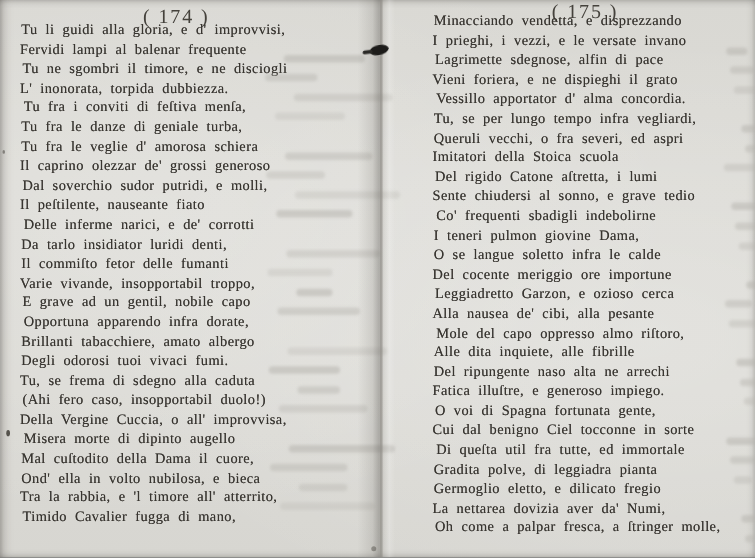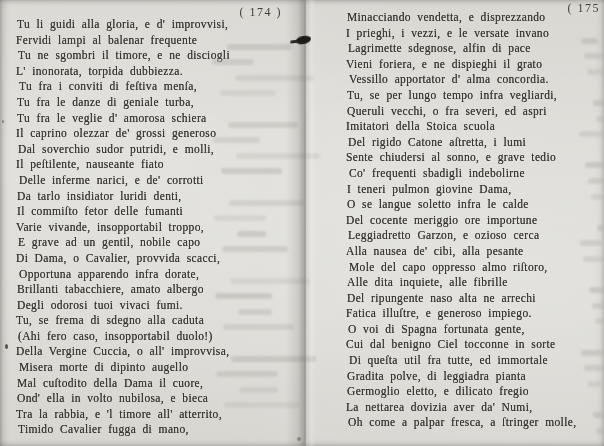--- a/index.html
+++ b/index.html
@@ -13,22 +13,22 @@
       linear-gradient(180deg, #d9d8d3 0%, #dcdbd6 30%, #dbdad5 70%, #d7d6d1 100%);
     overflow:hidden;
     font-family:"Liberation Serif","DejaVu Serif",serif;
     box-shadow: inset 6px 0 9px -6px rgba(60,57,52,.55), inset -5px 0 8px -6px rgba(60,57,52,.4),
                 inset 0 4px 7px -5px rgba(60,57,52,.45), inset 0 -4px 7px -5px rgba(60,57,52,.4);
   }
   .page { position:absolute; top:0; height:446px; }
   .page-left  { left:0;   width:300px; }
   .page-right { left:326px; width:294px; }
   .page-header {
-    position:absolute; left:0; right:0; text-align:right;
-    font-size:12px; letter-spacing:1.5px; color:#45423c;
+    position:absolute; left:0; right:0; text-align:center;
+    font-size:16px; letter-spacing:1.5px; color:#45423c;
     filter: blur(0.25px);
   }
   .page-left  .page-header { top:5px;  padding-right:18px; }
   .page-right .page-header { top:1px;  padding-right:10px; }
   .poem {
     position:absolute; left:0; right:0;
     color:#35322d;
     font-size:11.5px; line-height:15.6px;
     letter-spacing:0.35px; word-spacing:3.2px;
     white-space:nowrap;
@@ -84,21 +84,20 @@
         <div class="poem-line" style="margin-left: 1px;">Tu fra le danze di geniale turba,</div>
         <div class="poem-line" style="margin-left: 1px;">Tu fra le veglie d' amorosa schiera</div>
         <div class="poem-line" style="margin-left: 0px;">Il caprino olezzar de' grossi generoso</div>
         <div class="poem-line" style="margin-left: 2px;">Dal soverchio sudor putridi, e molli,</div>
         <div class="poem-line" style="margin-left: 0px;">Il peſtilente, nauseante fiato</div>
         <div class="poem-line" style="margin-left: 3px;">Delle inferme narici, e de' corrotti</div>
         <div class="poem-line" style="margin-left: 1px;">Da tarlo insidiator luridi denti,</div>
         <div class="poem-line" style="margin-left: 1px;">Il commiſto fetor delle fumanti</div>
         <div class="poem-line" style="margin-left: 0px;">Varie vivande, insopportabil troppo,</div>
         <div class="poem-line" style="margin-left: 2px;">E grave ad un gentil, nobile capo</div>
-        <div class="poem-line" style="margin-left: 0px;">Di Dama, o Cavalier, provvida scacci,</div>
         <div class="poem-line" style="margin-left: 3px;">Opportuna apparendo infra dorate,</div>
         <div class="poem-line" style="margin-left: 1px;">Brillanti tabacchiere, amato albergo</div>
         <div class="poem-line" style="margin-left: 1px;">Degli odorosi tuoi vivaci fumi.</div>
         <div class="poem-line" style="margin-left: 0px;">Tu, se frema di sdegno alla caduta</div>
         <div class="poem-line" style="margin-left: 2px;">(Ahi fero caso, insopportabil duolo!)</div>
         <div class="poem-line" style="margin-left: 0px;">Della Vergine Cuccia, o all' improvvisa,</div>
         <div class="poem-line" style="margin-left: 3px;">Misera morte di dipinto augello</div>
         <div class="poem-line" style="margin-left: 1px;">Mal cuſtodito della Dama il cuore,</div>
         <div class="poem-line" style="margin-left: 1px;">Ond' ella in volto nubilosa, e bieca</div>
         <div class="poem-line" style="margin-left: 0px;">Tra la rabbia, e 'l timore all' atterrito,</div>

